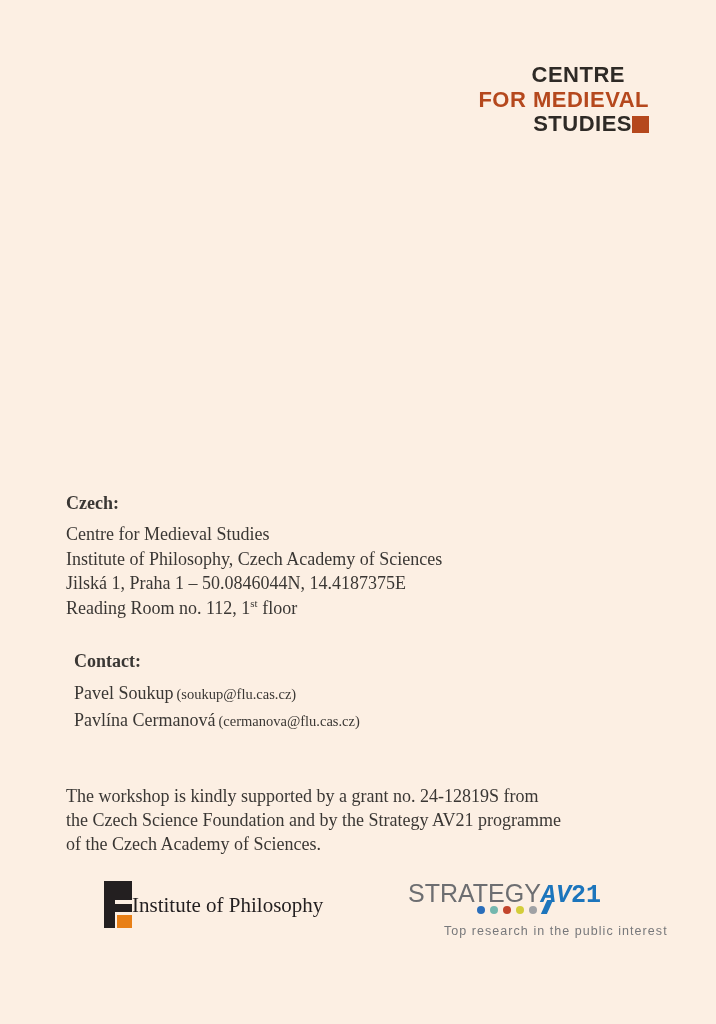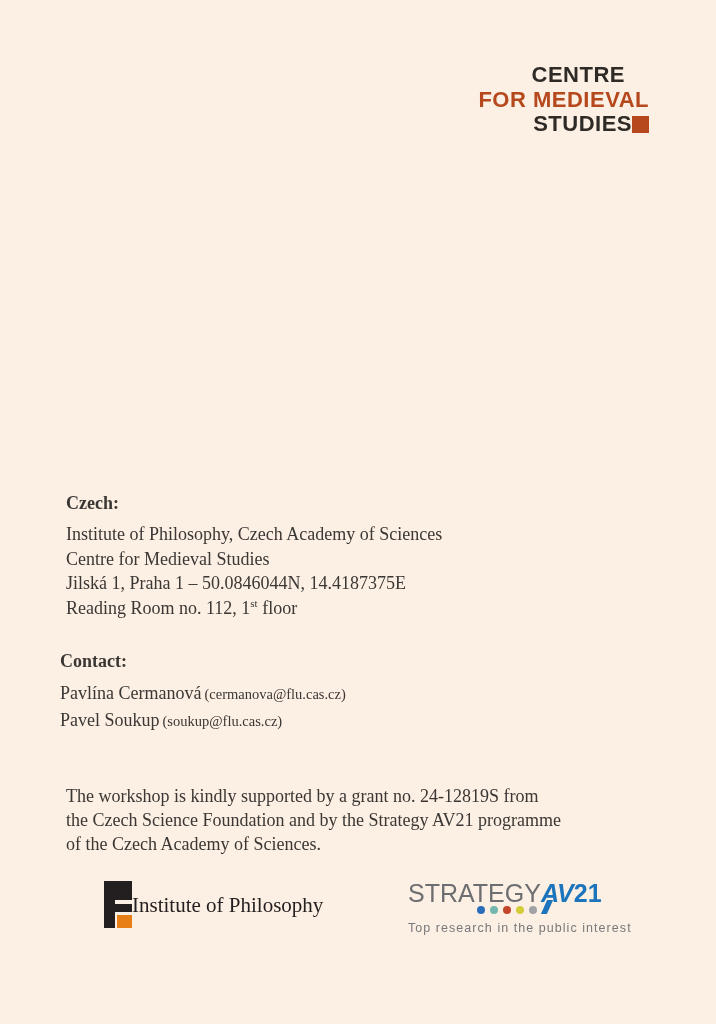--- a/index.html
+++ b/index.html
@@ -44,21 +44,21 @@
   
   .heading {
     font-weight: bold;
     font-size: 18px;
     line-height: 24px;
     margin-bottom: 7px;
   }
   .body-line { font-size: 18px; line-height: 24.5px; }
 
   .venue   { position: absolute; left: 66px; top: 491px; }
-  .contact { position: absolute; left: 60px; top: 649px; }
+  .contact { position: absolute; left: 74px; top: 649px; }
   .contact .body-line { line-height: 26px; }
   .email   { font-size: 14.5px; margin-left: 3px; }
   .sup     { font-size: 11px; vertical-align: super; line-height: 0; }
 
   .support { position: absolute; left: 66px; top: 784px; }
   .support .body-line { line-height: 24px; }
 
   
   .logos-row { position: absolute; left: 0; top: 878px; width: 100%; height: 62px; }
 
@@ -79,21 +79,21 @@
   .ip-cs { color: var(--ip-orange, #e87f16); }
 
   .strategy-logo {
     position: absolute;
     left: 408px;
     top: 2px;
     font-family: "Liberation Sans", sans-serif;
   }
   .strategy-title { font-size: 25px; line-height: 26px; letter-spacing: 0px; white-space: nowrap; }
   .word-gray { color: var(--strategy-gray, #6d6e71); }
-  .word-blue { color: var(--strategy-blue, #1c75bc); font-weight: bold; }
+  .word-blue { color: var(--strategy-blue, #1c75bc); font-weight: bold; font-family: Liberation Mono, monospace; }
   .word-blue .av { font-style: italic; }
   .strategy-dots {
     position: absolute;
     left: 69px;
     top: 25px;
     display: flex;
     align-items: center;
     gap: 5px;
   }
   .dot { width: 8px; height: 8px; border-radius: 50%; background: #999; }
@@ -104,48 +104,49 @@
     margin-left: 2px;
     background: var(--strategy-blue, #1c75bc);
     transform: skewX(-24deg);
   }
   .strategy-caption {
     margin-top: 15px;
     font-size: 12.5px;
     letter-spacing: 1.05px;
     color: var(--caption-gray, #77787b);
     white-space: nowrap;
+    margin-left: 36px;
   }
 </style>
 </head>
 <body>
 
 <div class="page">
 
   <div class="cms-logo">
     <div class="cms-line1">CENTRE</div>
     <div class="cms-line2">FOR MEDIEVAL</div>
     <div class="cms-line3">
       <span>STUDIES</span>
       <span class="cms-square"></span>
     </div>
   </div>
 
   <section class="venue">
     <div class="heading">Czech:</div>
+    <div class="body-line">Centre for Medieval Studies</div>
     <div class="body-line">Institute of Philosophy, Czech Academy of Sciences</div>
-    <div class="body-line">Centre for Medieval Studies</div>
     <div class="body-line">Jilská 1, Praha 1 – 50.0846044N, 14.4187375E</div>
     <div class="body-line"><span>Reading Room no. 112, 1</span><sup class="sup">st</sup><span> floor</span></div>
   </section>
 
   <section class="contact">
     <div class="heading">Contact:</div>
+    <div class="body-line"><span>Pavel Soukup</span><span class="email">(soukup@flu.cas.cz)</span></div>
     <div class="body-line"><span>Pavlína Cermanová</span><span class="email">(cermanova@flu.cas.cz)</span></div>
-    <div class="body-line"><span>Pavel Soukup</span><span class="email">(soukup@flu.cas.cz)</span></div>
   </section>
 
   <section class="support">
     <div class="body-line">The workshop is kindly supported by a grant no. 24-12819S from</div>
     <div class="body-line">the Czech Science Foundation and by the Strategy AV21 programme</div>
     <div class="body-line">of the Czech Academy of Sciences.</div>
   </section>
 
   <div class="logos-row">
 

